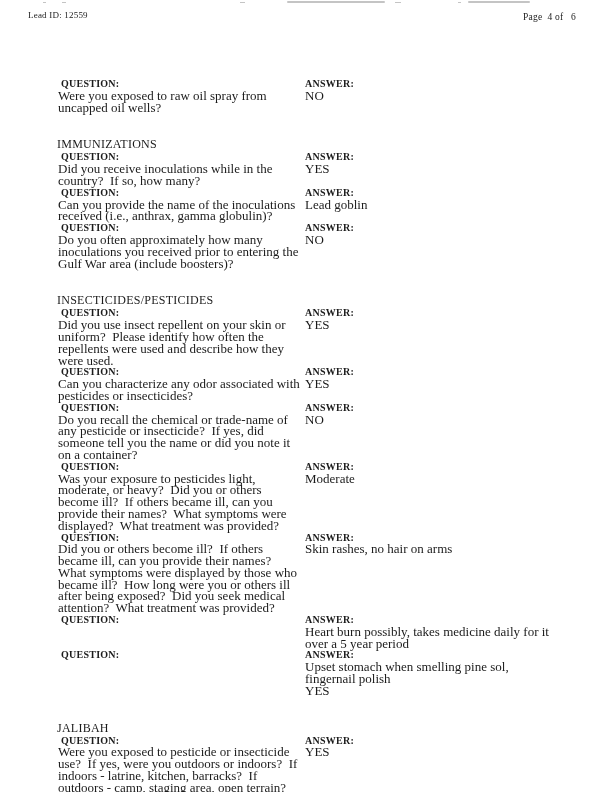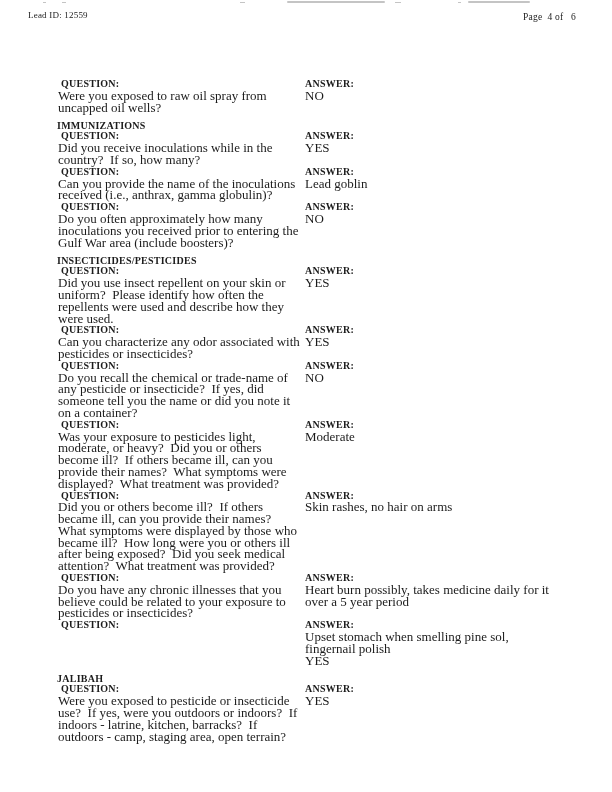--- a/index.html
+++ b/index.html
@@ -32,22 +32,22 @@
     font-size:9px;letter-spacing:.2px;
   }
   .page-num{
     position:absolute;right:36px;top:12px;
     font-size:9.5px;white-space:pre;letter-spacing:.2px;
   }
 
   .qa-main{position:absolute;top:78px;left:0;right:0;}
 
   .section-header{
-    margin:7px 0 -1px 57px;
-    font-weight:bold;font-size:10px;letter-spacing:.25px;
+    margin:24px 0 -1px 57px;
+    font-weight:normal;font-size:12px;letter-spacing:.25px;
   }
   .qa-row{
     display:flex;align-items:flex-start;
   }
   .q-col{margin-left:58px;width:243px;flex:0 0 auto;}
   .a-col{margin-left:4px;width:255px;flex:0 0 auto;}
   .q-label,.a-label{
     font-weight:bold;font-size:10px;letter-spacing:.25px;
     line-height:11.8px;
   }
@@ -180,21 +180,20 @@
       <div class="a-col">
         <div class="a-label">ANSWER:</div>
         <div class="a-lines">
             <div class="a-line">Skin rashes, no hair on arms</div>
           </div>
       </div>
     </div>
       <div class="qa-row">
       <div class="q-col">
         <div class="q-label">QUESTION:</div>
-        <div class="q-text">Do you have any chronic illnesses that you believe could be related to your exposure to pesticides or insecticides?</div>
       </div>
       <div class="a-col">
         <div class="a-label">ANSWER:</div>
         <div class="a-lines">
             <div class="a-line">Heart burn possibly, takes medicine daily for it over a 5 year period</div>
           </div>
       </div>
     </div>
       <div class="qa-row">
       <div class="q-col">

